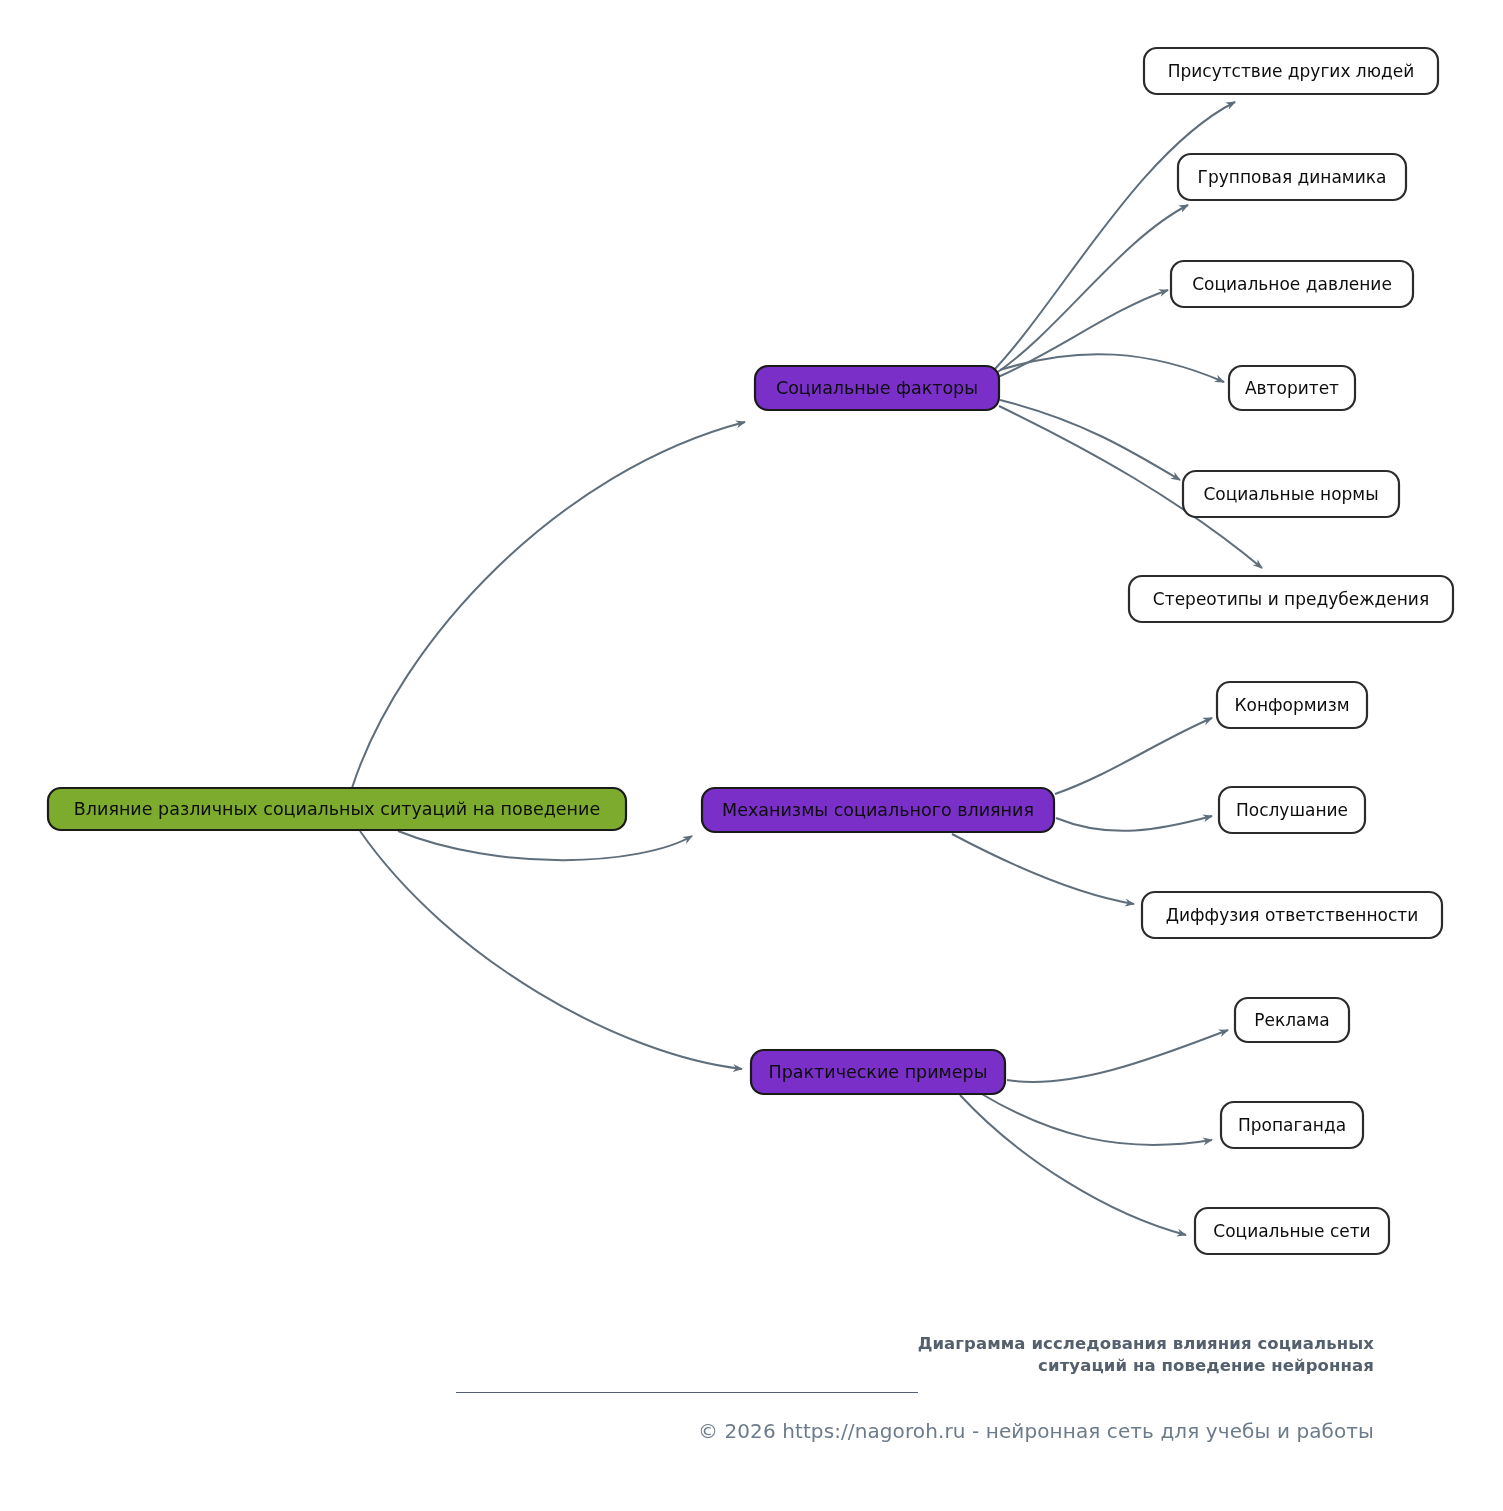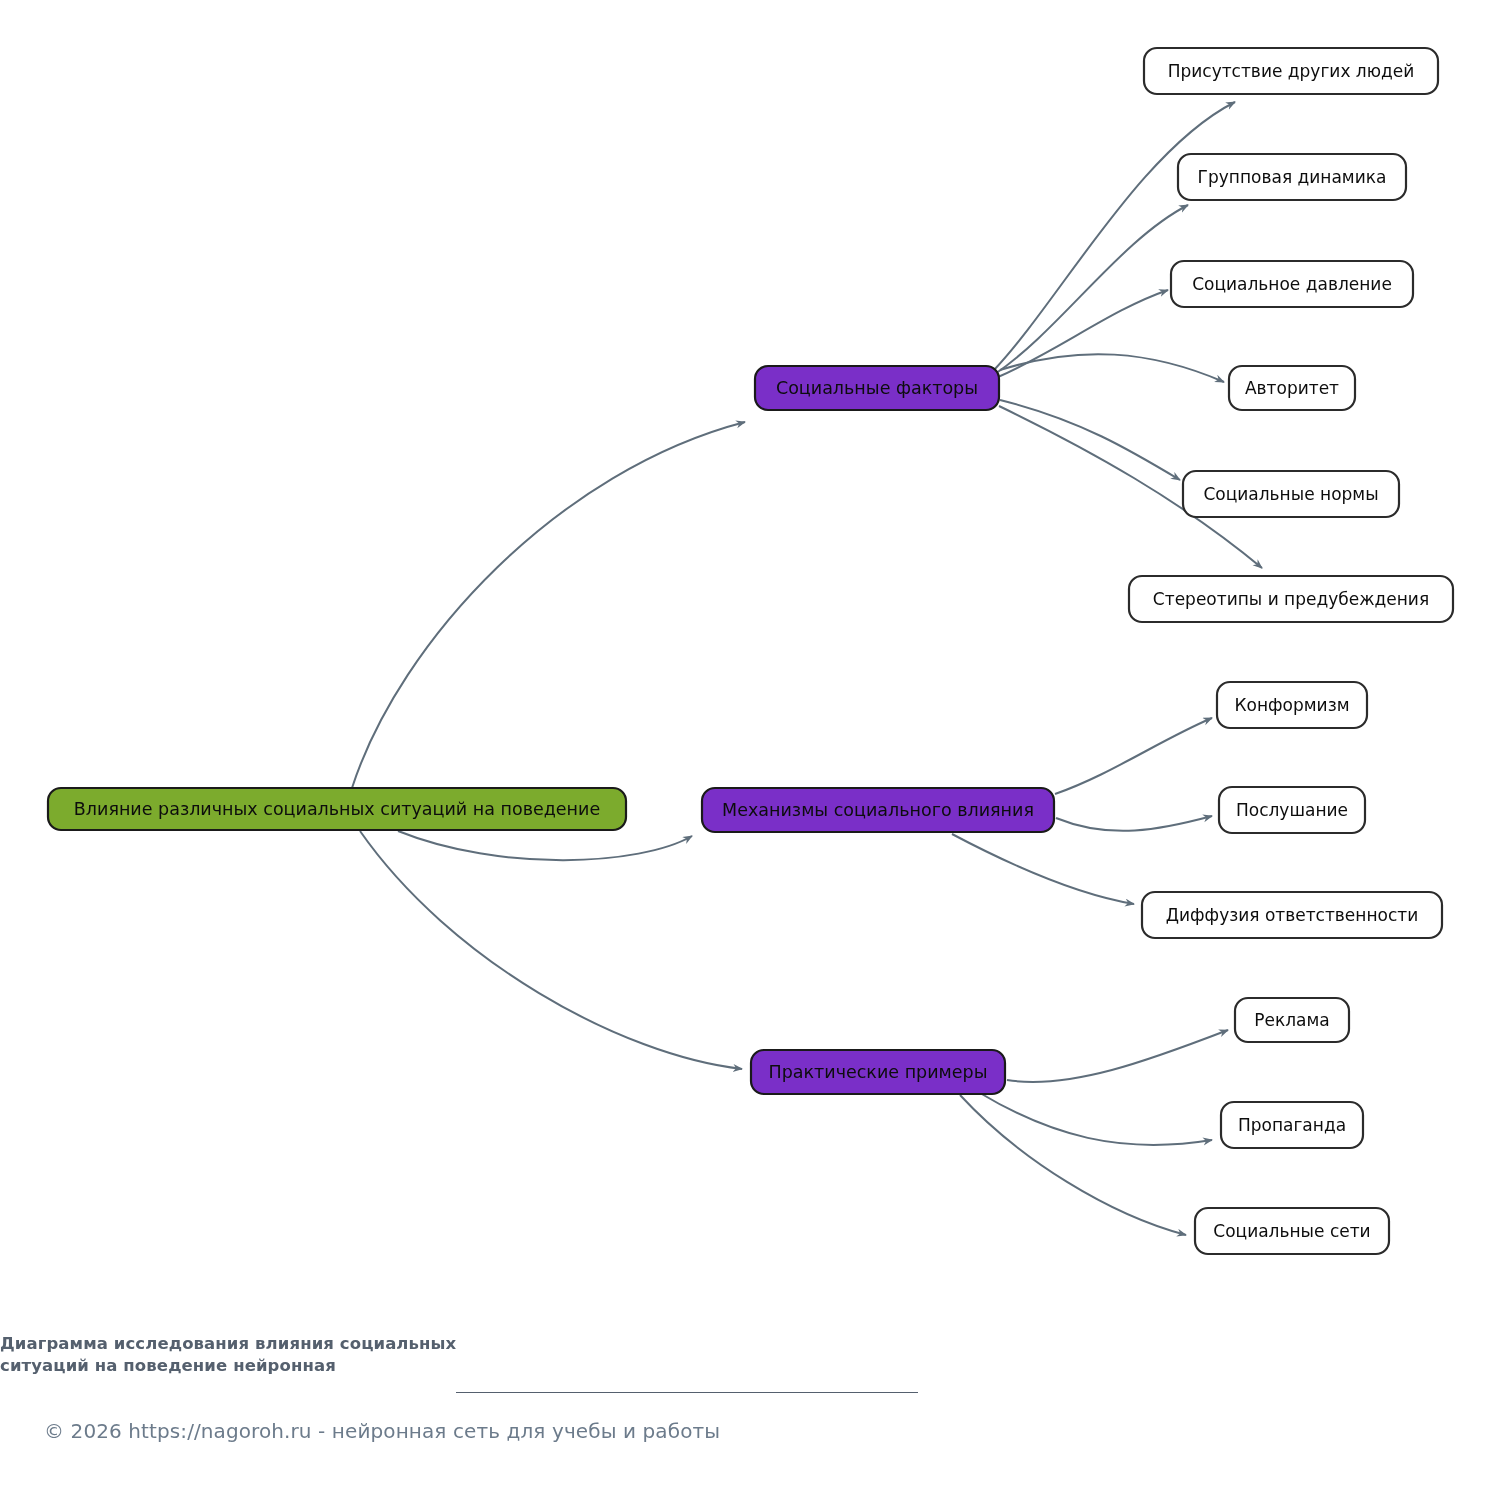--- a/index.html
+++ b/index.html
@@ -59,21 +59,21 @@
   }
   .node-label-branch {
     font-size: 17.5px;
     fill: #0d0d0d;
   }
   .footer-block {
     position: absolute;
     left: 0;
     top: 1333px;
     width: 1374px;
-    text-align: left;
+    text-align: right;
   }
   .footer-title {
     font-family: "DejaVu Sans", "Liberation Sans", sans-serif;
     font-size: 16.5px;
     font-weight: bold;
     color: #55606e;
     line-height: 1.32;
     letter-spacing: 0.1px;
   }
   .footer-rule {

